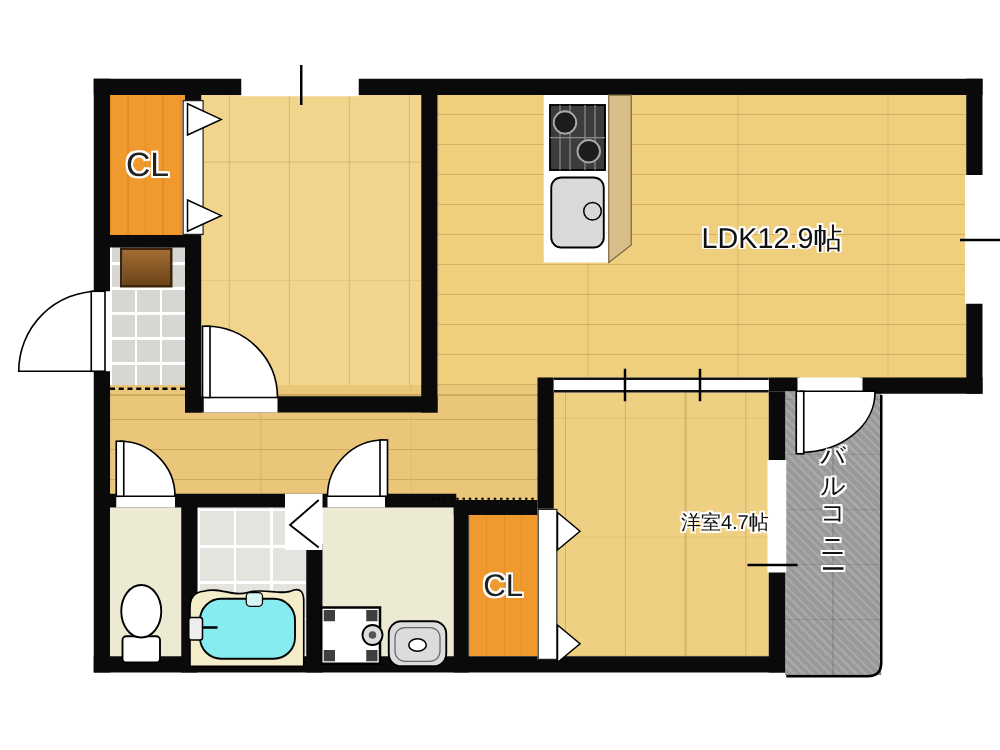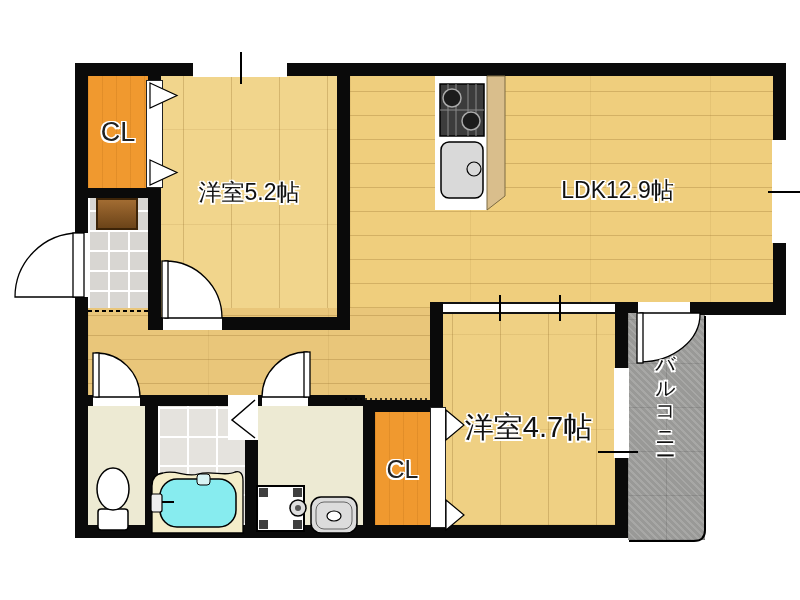--- a/index.html
+++ b/index.html
@@ -166,20 +166,19 @@
       <line x1="598" y1="452" x2="638" y2="452"></line>
     </g>
 
     <path d="M705,316 L705,530 Q705,541 694,541 L629,541" fill="none" stroke="#000" stroke-width="2"></path>
 
     <line x1="88" y1="311" x2="148" y2="311" stroke="#000" stroke-width="2" stroke-dasharray="4 3"></line>
     <line x1="345" y1="399" x2="430" y2="399" stroke="#000" stroke-width="1.5" stroke-dasharray="2 3"></line>
   </svg>
 
   <div class="label" style="left:88px;top:117px;width:60px;text-align:center;font-size:27px;color:#222;">CL</div>
-  <div class="label" style="left:161px;top:177px;width:176px;text-align:center;font-size:23px;">洋室5.2帖</div>
   <div class="label" style="left:482px;top:175px;width:260px;text-align:center;font-size:23px;padding-left:11px;">LDK12.9帖</div>
-  <div class="label" style="left:442px;top:408px;width:173px;text-align:center;font-size:29px;">洋室4.7帖</div>
+  <div class="label" style="left:442px;top:408px;width:173px;text-align:right;font-size:16px;">洋室4.7帖</div>
   <div class="label" style="left:375px;top:455px;width:55px;text-align:center;font-size:25px;color:#222;">CL</div>
   <div class="label" style="left:653px;top:342px;height:145px;writing-mode:vertical-rl;font-size:20px;letter-spacing:3px;">バルコニー</div>
 
 
 </div>
 
 </body></html>

